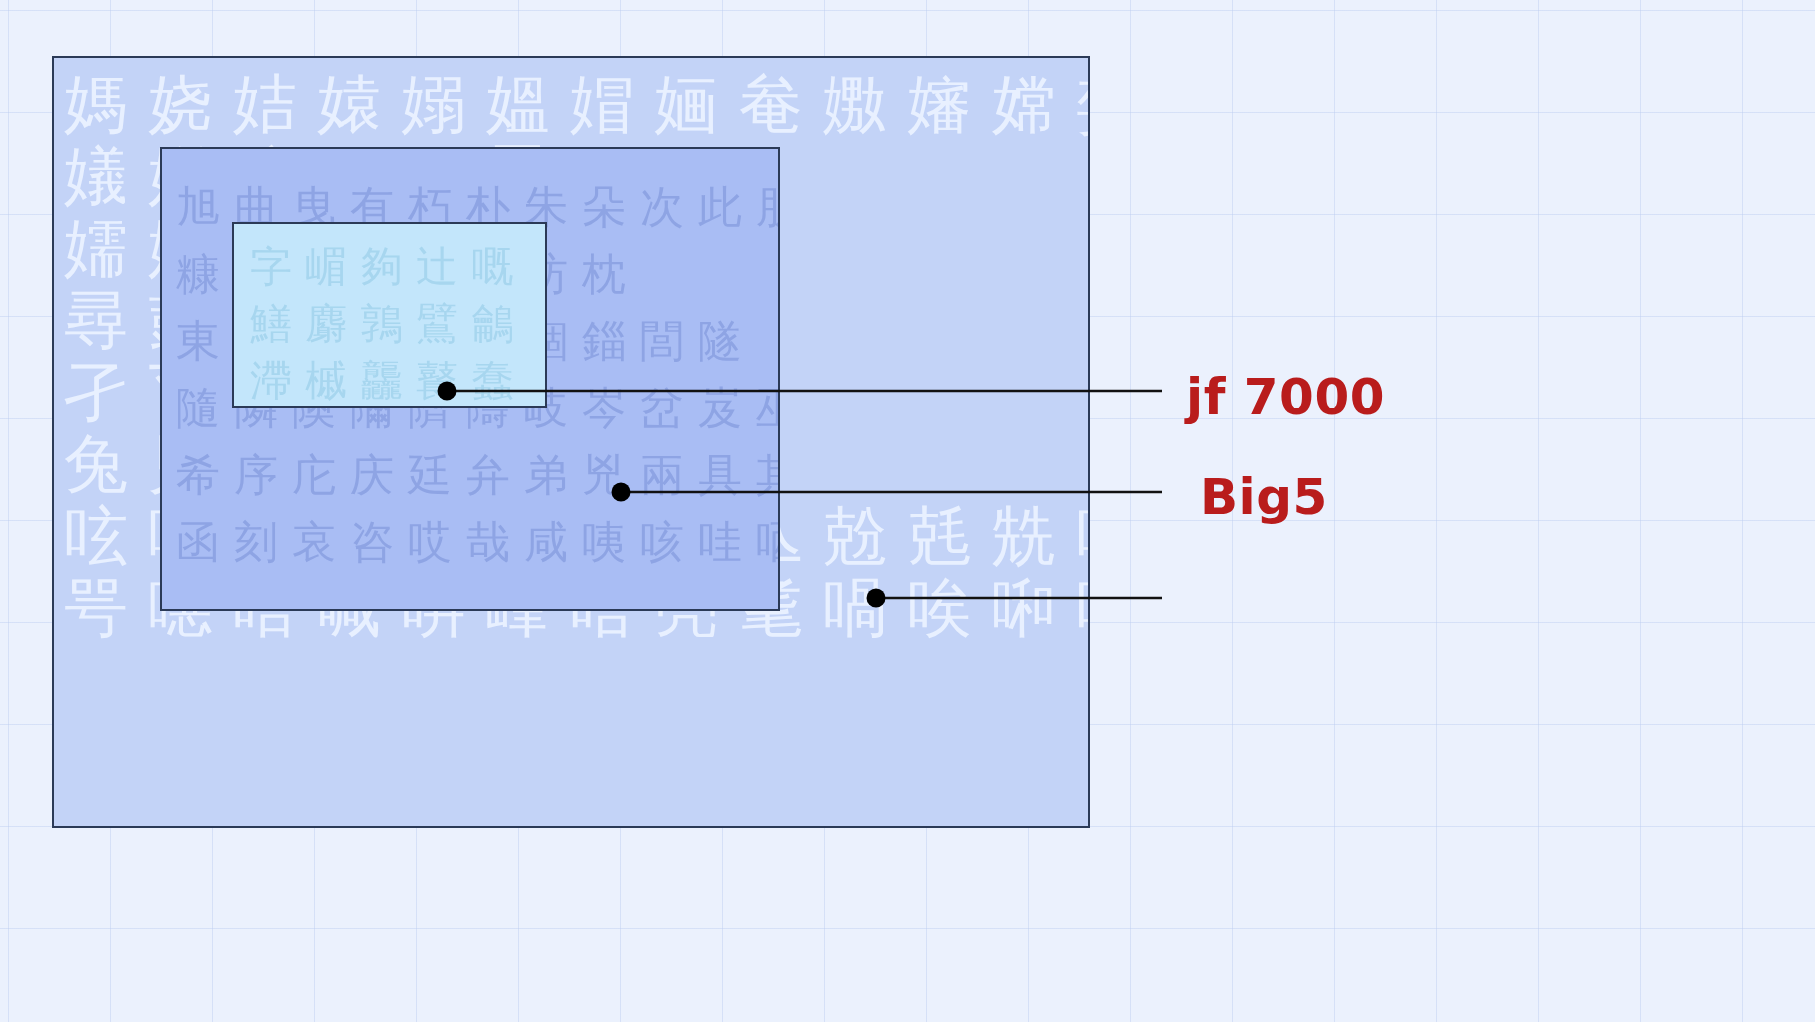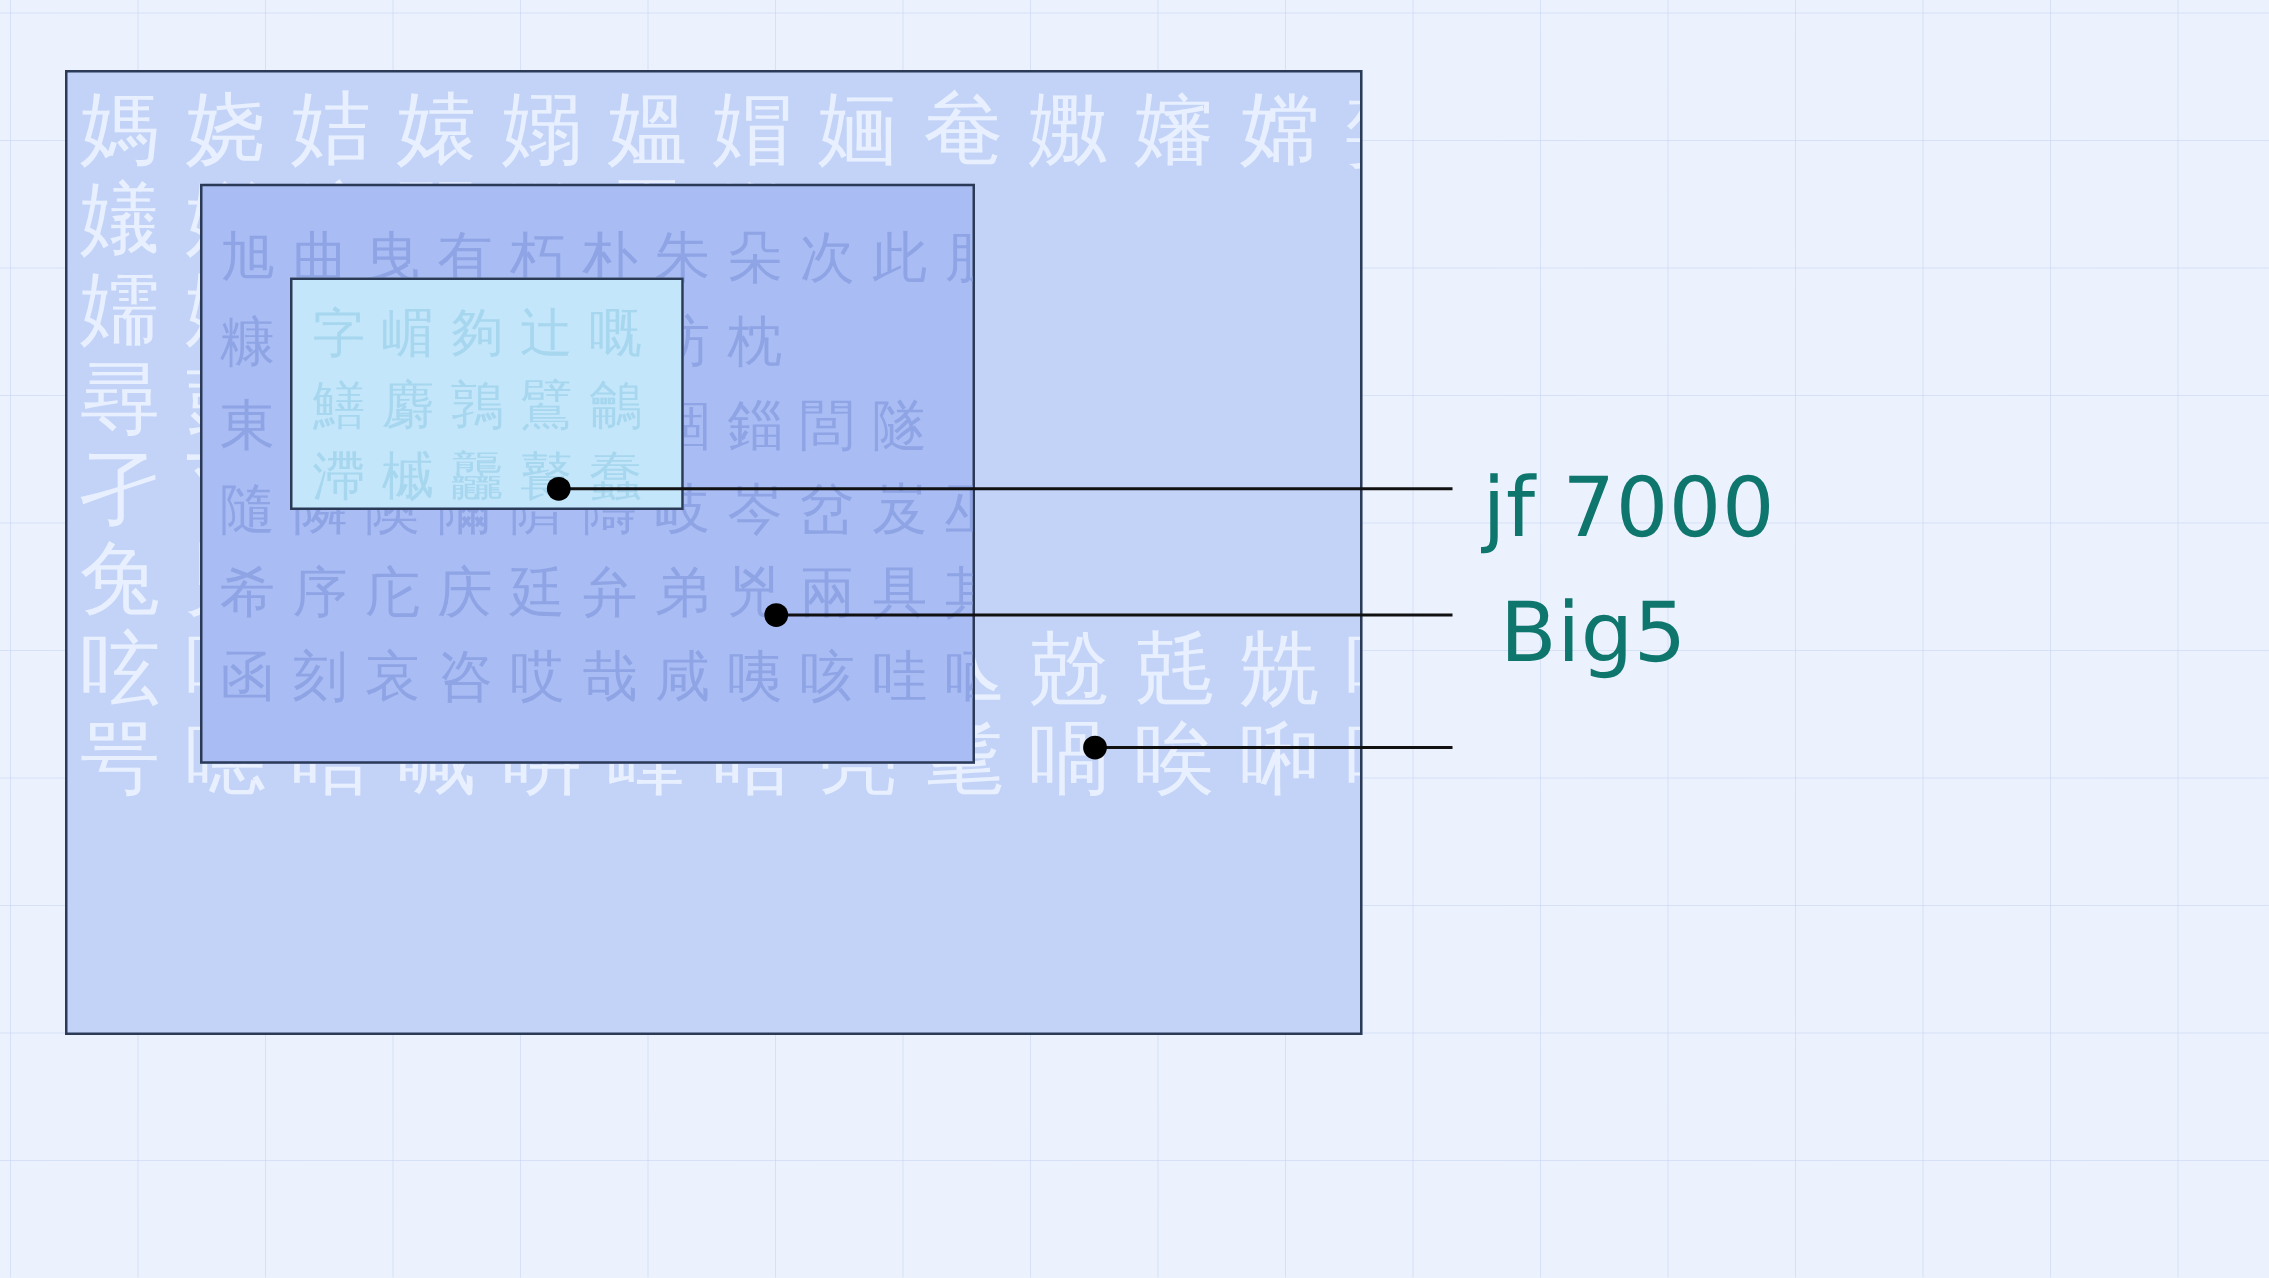--- a/index.html
+++ b/index.html
@@ -122,23 +122,23 @@
   }
   #callout-layer svg {
     position: absolute;
     left: 0;
     top: 0;
   }
 
   .callout-label {
     position: absolute;
     font-family: "DejaVu Sans", "Liberation Sans", sans-serif;
-    font-size: 66px;
-    font-weight: 400;
-    color: #0f766e;
+    font-size: 50px;
+    font-weight: 700;
+    color: #b91c1c;
     white-space: nowrap;
     letter-spacing: 0.5px;
   }
   #label-jf7000 { left: 1186px; top: 368px; }
   #label-big5   { left: 1200px; top: 468px; }
   #label-unicode{ left: 1186px; top: 570px; }
 </style>
 </head>
 <body>
 

